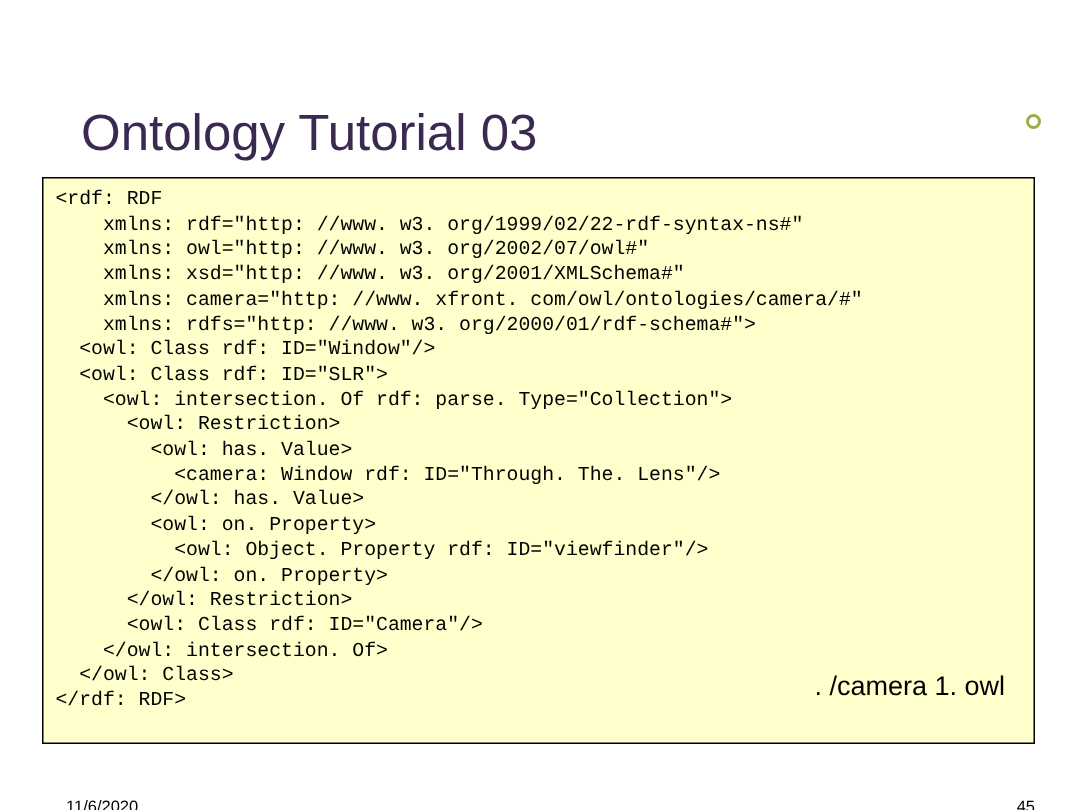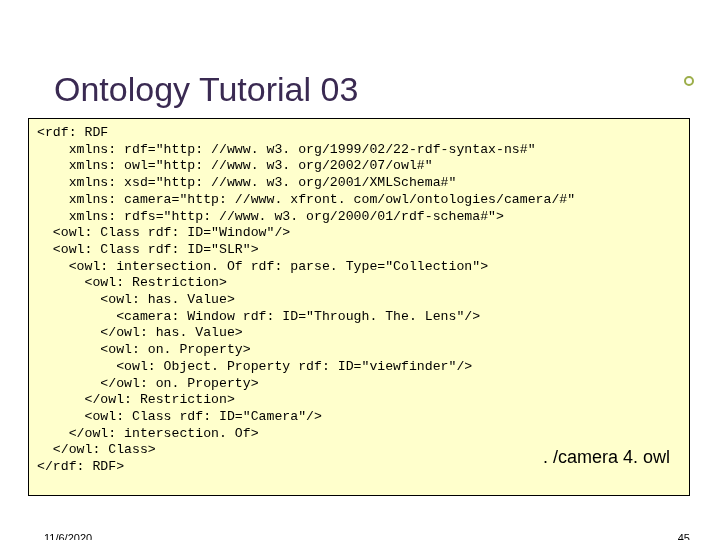--- a/index.html
+++ b/index.html
@@ -106,18 +106,18 @@
         &lt;owl: on. Property&gt;
           &lt;owl: Object. Property rdf: ID="viewfinder"/&gt;
         &lt;/owl: on. Property&gt;
       &lt;/owl: Restriction&gt;
       &lt;owl: Class rdf: ID="Camera"/&gt;
     &lt;/owl: intersection. Of&gt;
   &lt;/owl: Class&gt;
 &lt;/rdf: RDF&gt;</div>
   </div>
 
-  <div class="label">. /camera 4. owl</div>
+  <div class="label">. /camera 1. owl</div>
 
   <div class="date">11/6/2020</div>
   <div class="pagenum">45</div>
 
 </div>
 
 </body></html>

